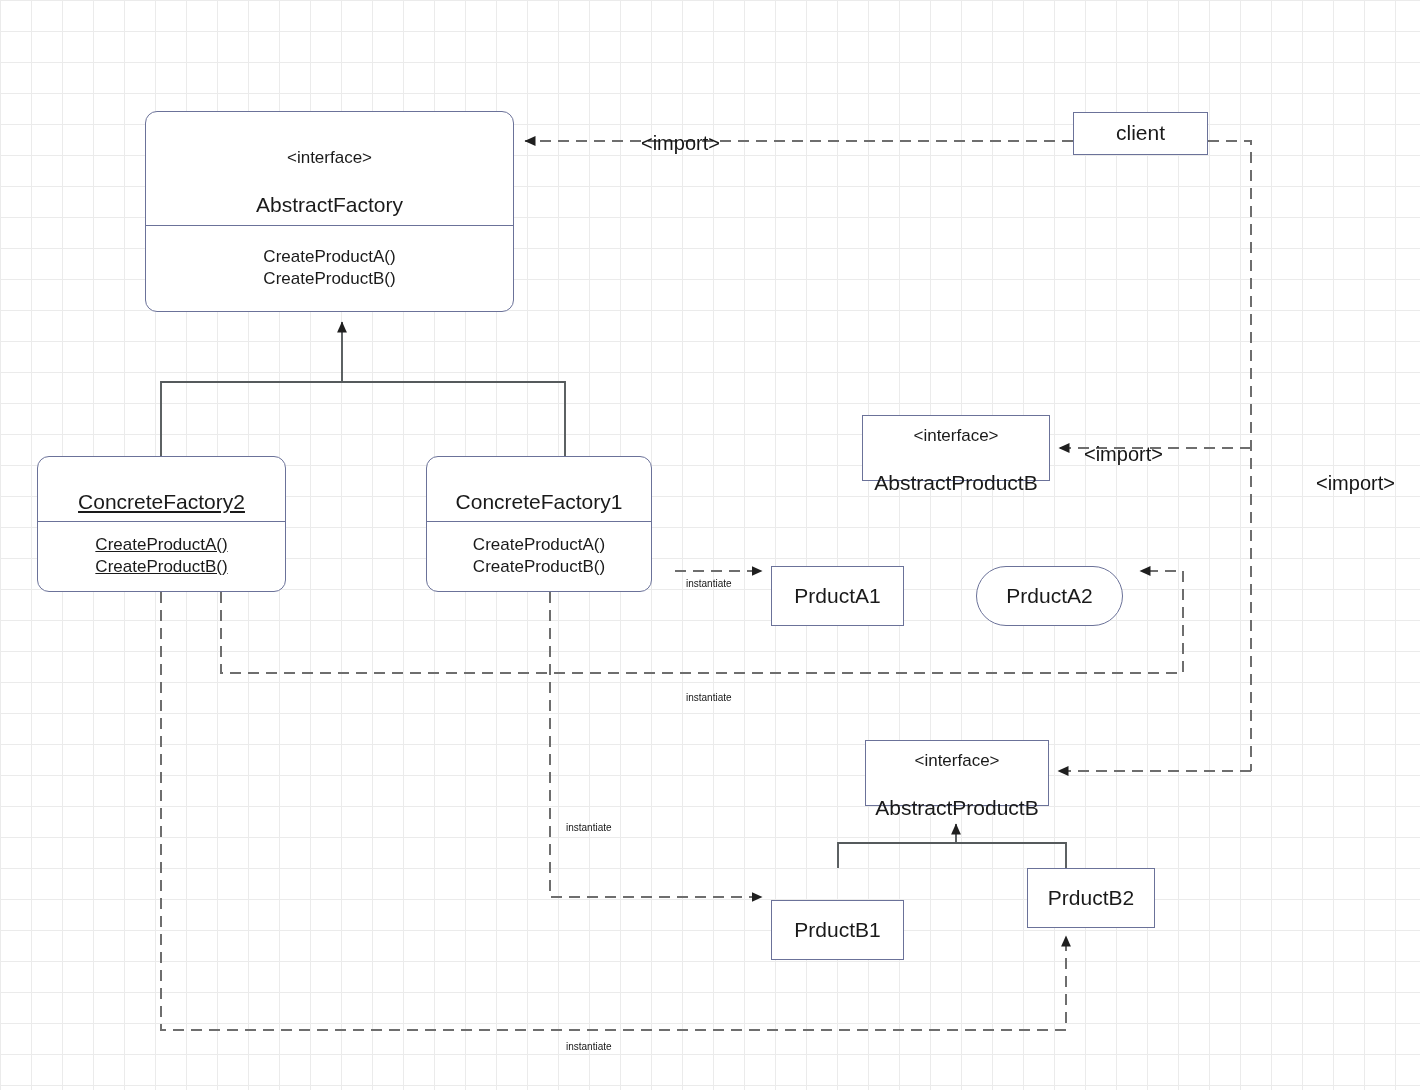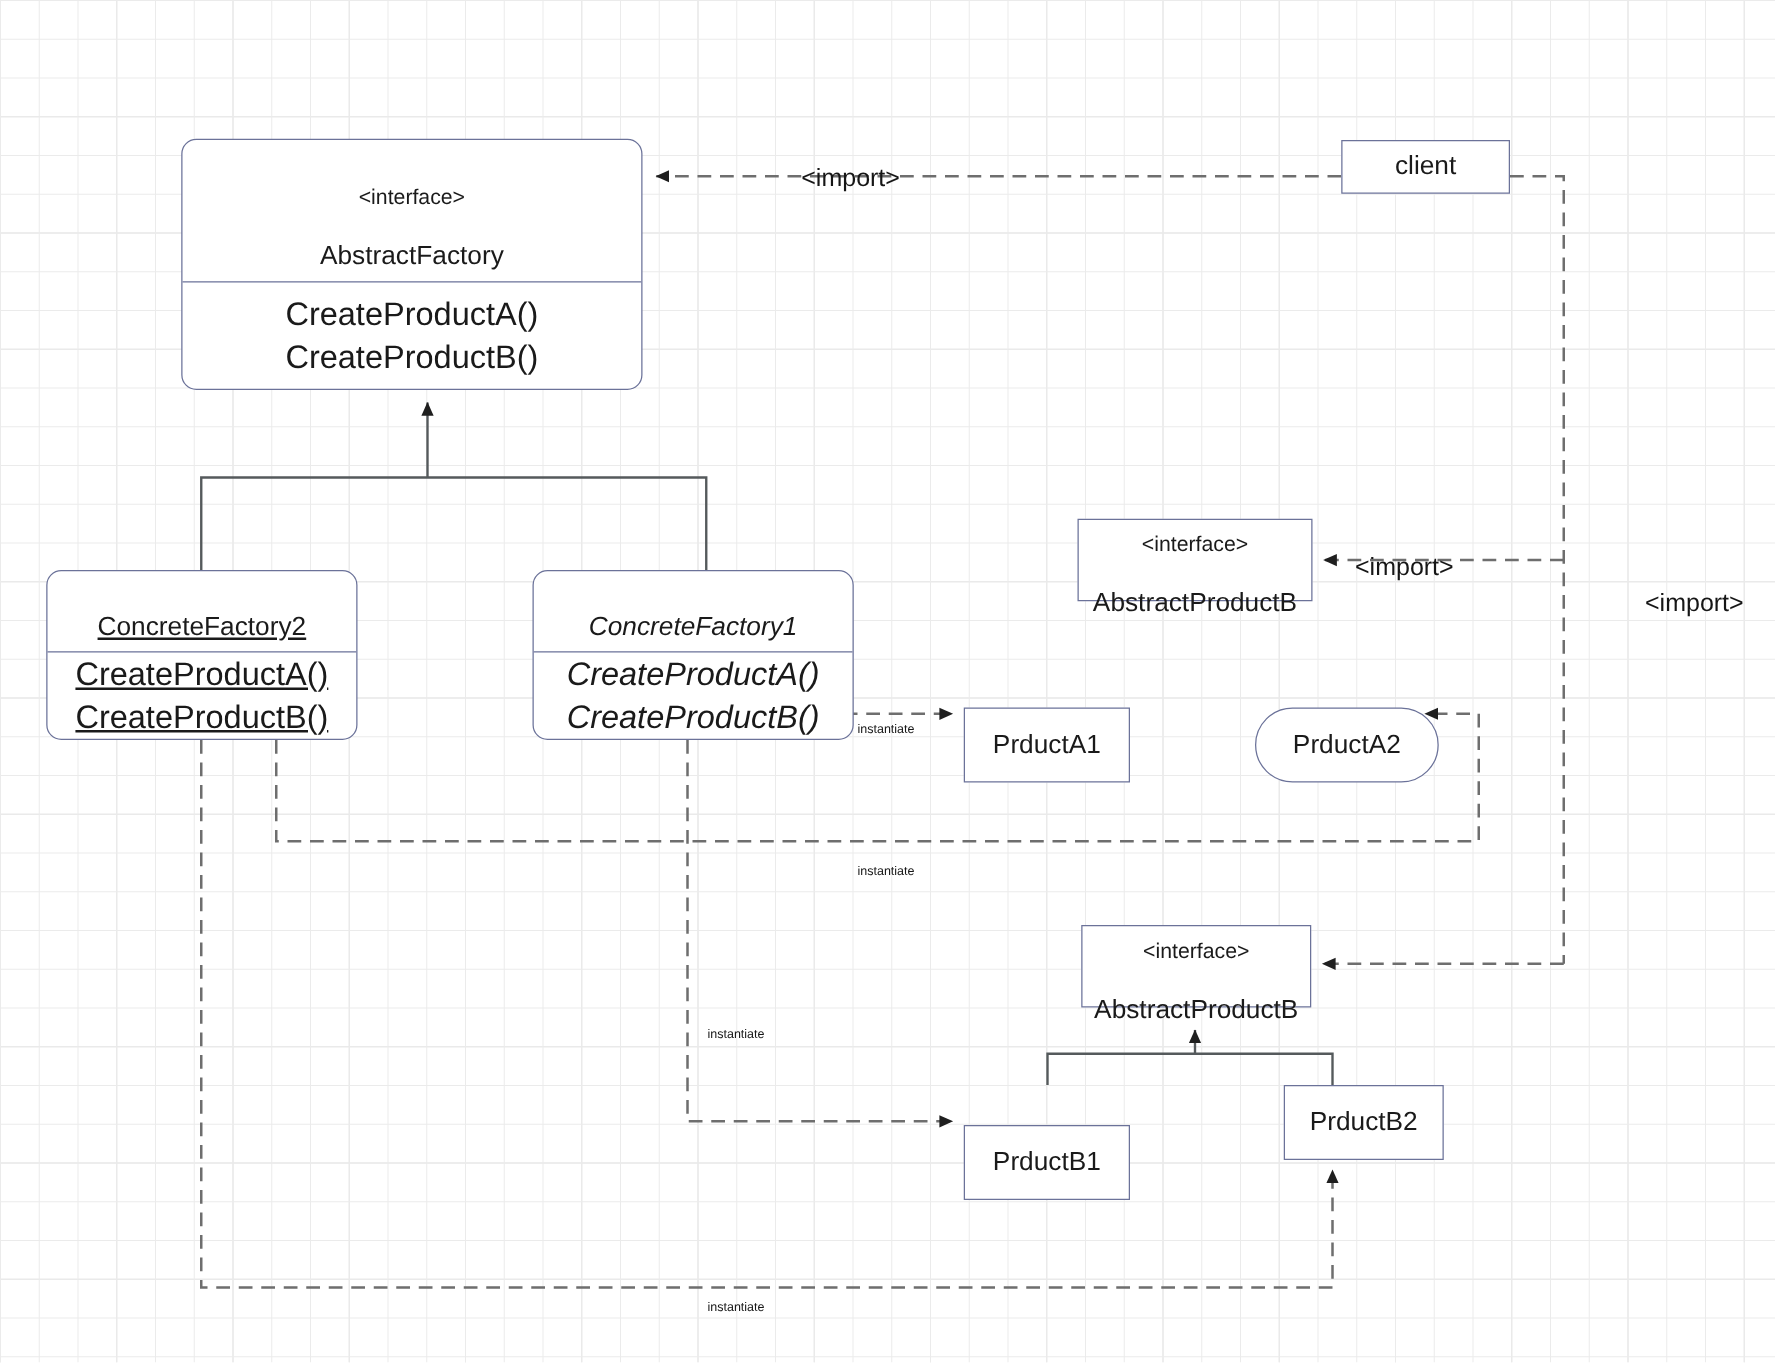--- a/index.html
+++ b/index.html
@@ -55,21 +55,21 @@
     height: 0;
     border-top: 1.4px solid #6b7299;
     margin: 0;
   }
   .node .members {
     flex: 1;
     display: flex;
     flex-direction: column;
     justify-content: center;
     align-items: center;
-    font-size: 26px;
+    font-size: 17px;
     line-height: 1.32;
     white-space: pre-line;
     text-align: right;
   }
   .edge-label {
     position: absolute;
     color: #161616;
     white-space: nowrap;
     margin-top: 40px;
   }
@@ -130,21 +130,21 @@
 
   <div class="node rounded" style="left:37px; top:456px; width:249px; height:136px;text-decoration:underline;">
     <div class="title" style="padding:8px 6px 6px;">
       <span>ConcreteFactory2</span>
     </div>
     <div class="divider"></div>
     <div class="members">CreateProductA()
 CreateProductB()</div>
   </div>
 
-  <div class="node rounded" style="left:426px; top:456px; width:257px; height:136px;font-style:italic;">
+  <div class="node rounded" style="left:426px; top:456px; width:226px; height:136px;">
     <div class="title" style="padding:8px 6px 6px;">
       <span>ConcreteFactory1</span>
     </div>
     <div class="divider"></div>
     <div class="members">CreateProductA()
 CreateProductB()</div>
   </div>
 
   <div class="node" style="left:1073px; top:112px; width:135px; height:43px; justify-content:center;">
     <div class="title">client</div>
@@ -161,21 +161,21 @@
     <div class="title">
       <span class="stereo">&lt;interface&gt;</span>
       <span>AbstractProductB</span>
     </div>
   </div>
 
   <div class="node" style="left:771px; top:566px; width:133px; height:60px; justify-content:center;">
     <div class="title">PrductA1</div>
   </div>
 
-  <div class="node" style="left:1004px; top:566px; width:147px; height:60px; justify-content:center;border-radius:30px;">
+  <div class="node" style="left:976px; top:566px; width:147px; height:60px; justify-content:center;border-radius:30px;">
     <div class="title">PrductA2</div>
   </div>
 
   <div class="node" style="left:771px; top:868px; width:133px; height:60px; justify-content:center;margin-top:32px;">
     <div class="title">PrductB1</div>
   </div>
 
   <div class="node" style="left:1003px; top:868px; width:128px; height:60px; justify-content:center;margin-left:24px;">
     <div class="title">PrductB2</div>
   </div>

